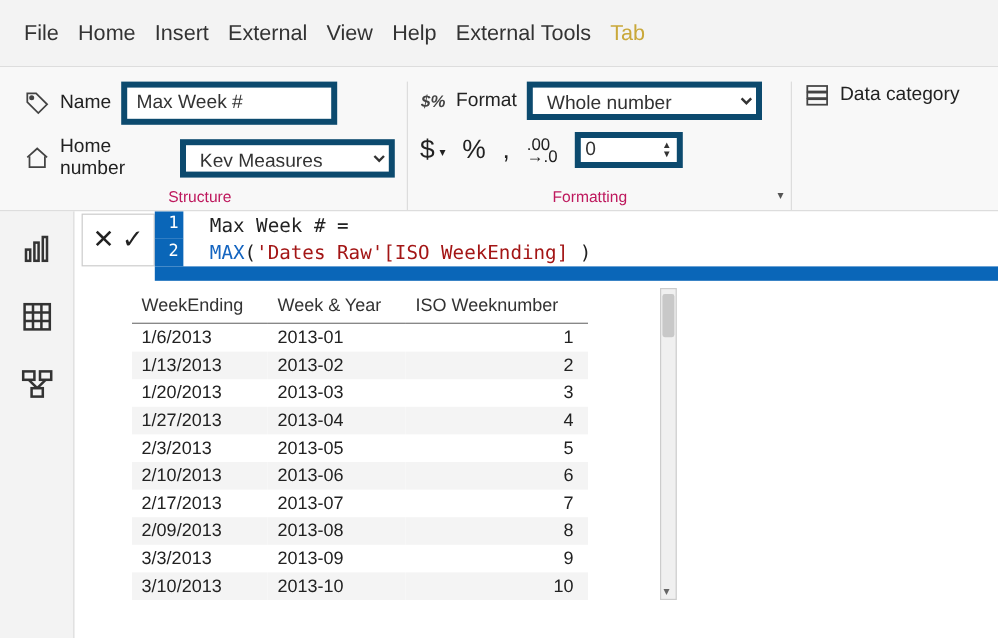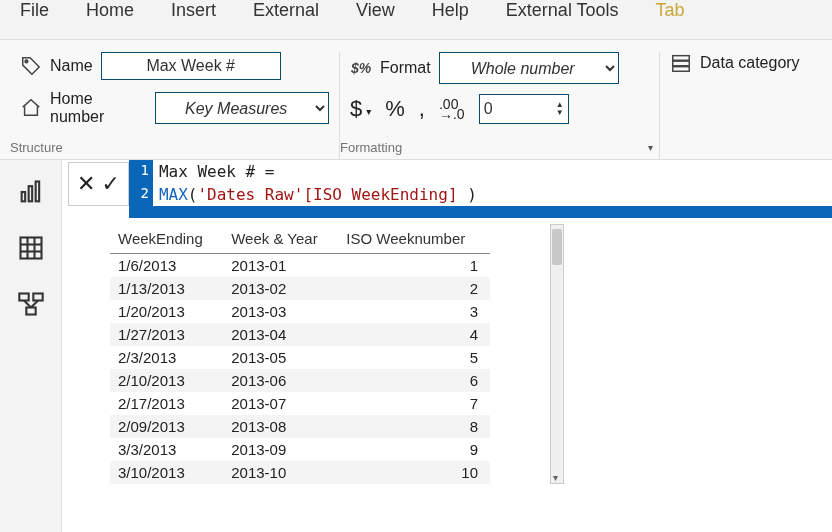--- a/index.html
+++ b/index.html
@@ -7,25 +7,26 @@
     font-family: "Segoe UI", Arial, sans-serif;
     font-size: 14px;
     color: #222;
     background: #fff;
     width: 832px;
     height: 532px;
     overflow: hidden;
   }
   .ribbon-tabs {
     display: flex;
-    height: 40px;
+    align-items: center;
+    height: 56px;
     background: #f3f3f3;
     border-bottom: 1px solid #ddd;
     padding-left: 20px;
-    gap: 37px;
+    gap: 16px;
     font-size: 18px;
     color: #333;
   }
   .ribbon-tabs .tab { cursor: pointer; }
   .ribbon-tabs .tab.active { color: #c9a83a; }
   .ribbon-content {
     display: flex;
     height: 120px;
     background: #f8f8f8;
     border-bottom: 1px solid #ddd;
@@ -38,33 +39,33 @@
     padding: 0 10px;
     border-right: 1px solid #ddd;
     height: 100%;
     position: relative;
   }
   .group:last-child { border-right: none; }
   .group-rows { display:flex; flex-direction:column; gap:10px; }
   .group-row { display:flex; align-items:center; gap:8px; }
   .group-title {
     position:absolute; bottom:4px; left:0; right:16px;
-    font-size:13px; color:#737373;
+    text-align:center; font-size:13px; color:#be185d;
   }
   .icon {
     display:inline-flex; align-items:center; justify-content:center;
     width:22px; height:22px;
   }
   .label-txt { font-size:16px; color:#222; }
   input.text, select.sel, .spin {
-    border:1px solid #0c4a6e; background:#fff; font-size:16px;
-    padding:4px 8px; color:#333;text-align:center;
+    border:5px solid #0c4a6e; background:#fff; font-size:16px;
+    padding:4px 8px; color:#333;
   }
   input.text { width:180px; }
-  select.sel { width:180px; height:32px;font-style:italic;}
+  select.sel { width:196px; height:32px;}
   .spin {
     display:flex; align-items:center; justify-content:space-between;
     width:90px; height:30px; padding:2px 4px;
   }
   .spin-arrows { display:flex; flex-direction:column; font-size:8px; line-height:8px; cursor:pointer; }
   .fmt-icons { display:flex; align-items:center; gap:14px; font-size:22px; }
   .fmt-icons .drop { font-size:10px; margin-left:-10px; position:relative; top:2px;}
   .chev { display:inline-block; position:absolute; bottom:6px; right:6px; font-size:10px; color:#555; cursor:pointer; }
 
   .main { display:flex; height:calc(532px - 40px - 120px); }
@@ -83,21 +84,21 @@
     margin: 2px 0 0 6px;
   }
   .formula-btns .fb { font-size:22px; cursor:pointer; color:#222; }
   .gutter {
     background:#0a66b8; color:#fff; font-size:14px;
     width:24px; text-align:right; padding:2px 4px;
     font-family: Consolas, monospace;
   }
   .code {
     flex:1; background:#fff; font-family:Consolas, monospace;
-    font-size:16px; padding:2px 6px; white-space:pre;
+    font-size:16px; padding:2px 22px; white-space:pre;
   }
   .code .fn { color:#1565c0;margin-top:24px; }
   .code .str { color:#a31515; }
   .blue-bar { height:12px; background:#0a66b8; }
 
   .table-wrap {
     display:flex;
     margin:6px 0 0 48px;
     height: 260px;
     position:relative;

